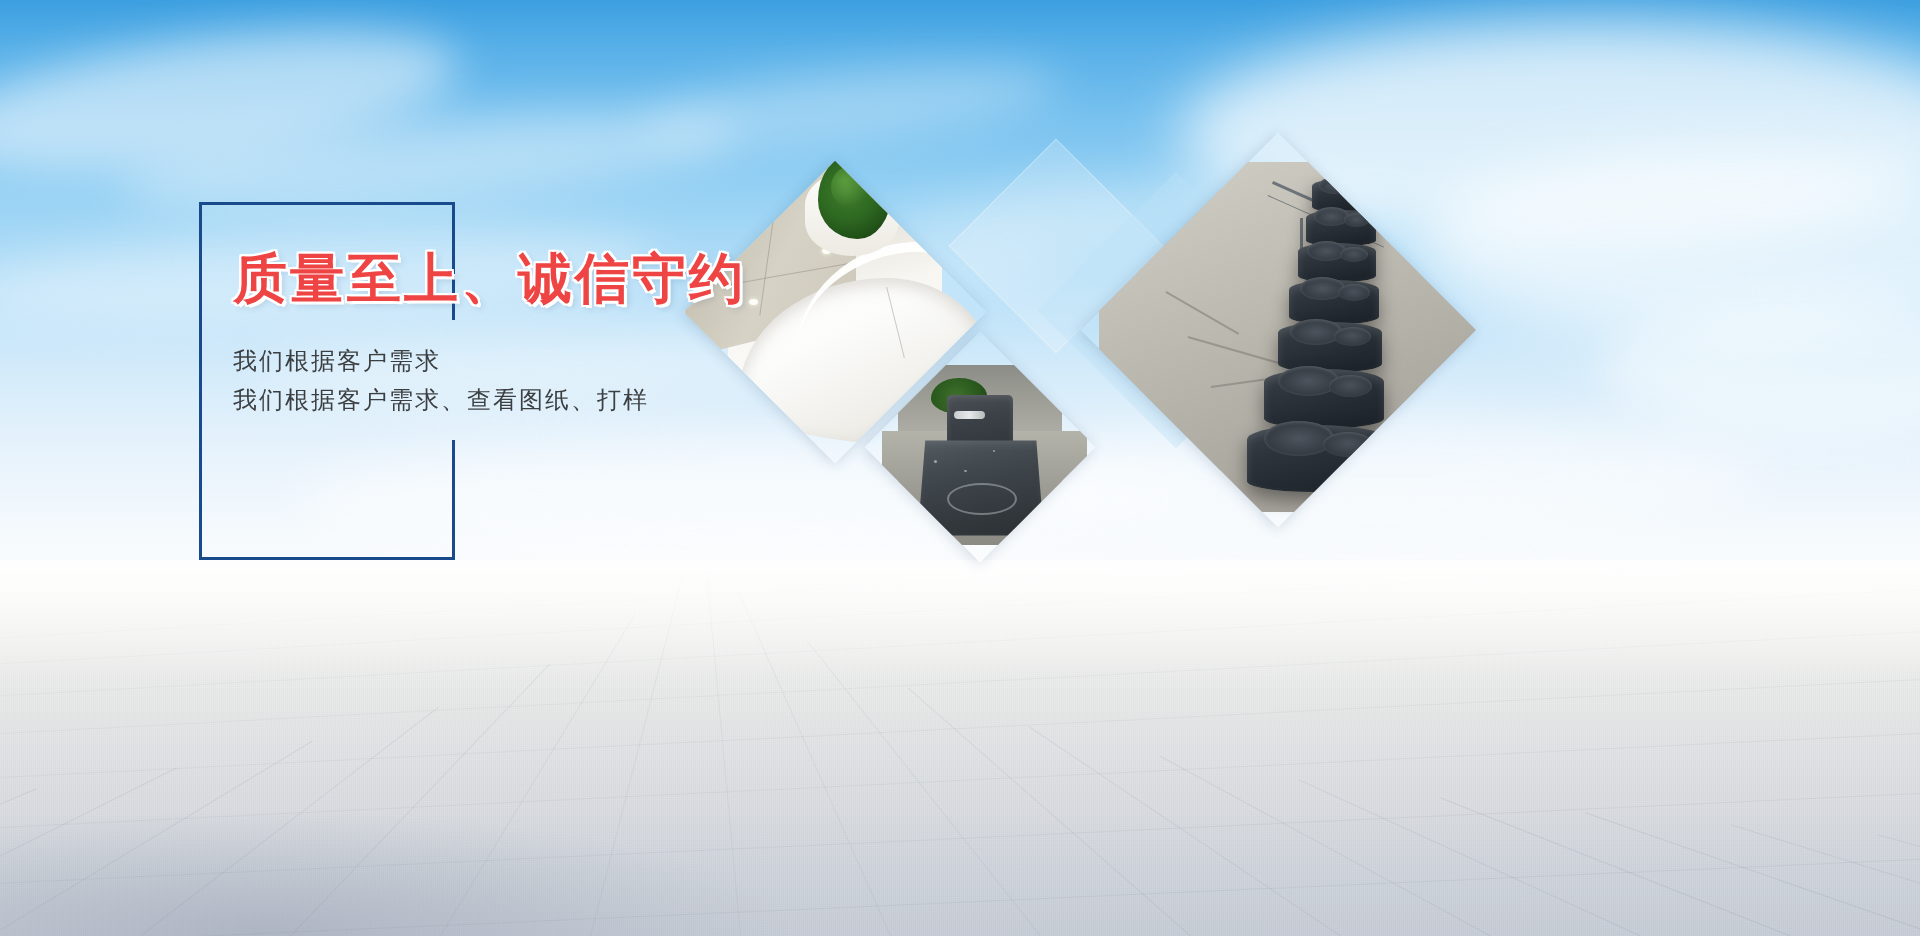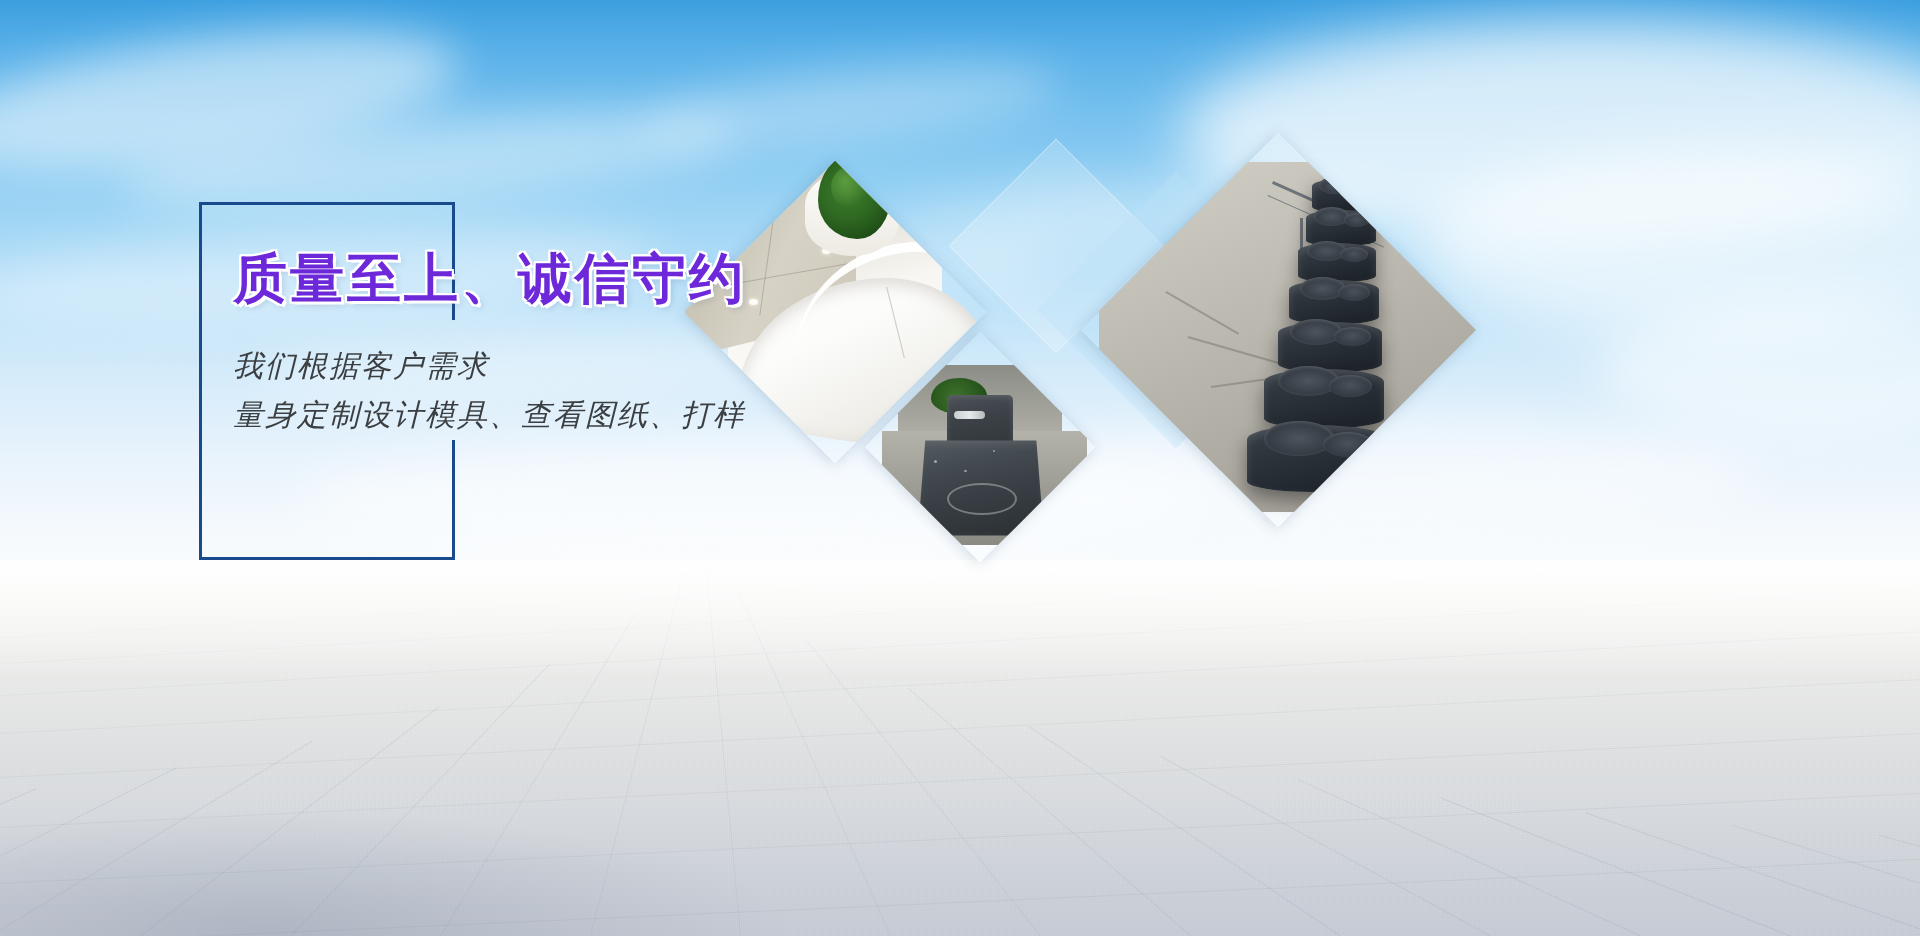--- a/index.html
+++ b/index.html
@@ -206,38 +206,38 @@
     position:absolute;left:199px;top:202px;width:256px;height:358px;
   }
   .fr-left{position:absolute;left:0;top:0;width:3px;height:358px;background:#184a8c;}
   .fr-bottom{position:absolute;left:0;bottom:0;width:256px;height:3px;background:#184a8c;}
   .fr-top{position:absolute;left:0;top:0;width:256px;height:3px;background:#184a8c;}
   .fr-right{position:absolute;right:0;top:0;width:3px;height:118px;background:#184a8c;}
   .fr-right2{position:absolute;right:0;bottom:0;width:3px;height:120px;background:#184a8c;}
 
   #textblock{position:absolute;left:233px;top:248px;width:900px;}
   .hl-red{
-    font-size:54px;font-weight:bold;letter-spacing:3px;color:#6d28d9;
+    font-size:54px;font-weight:bold;letter-spacing:3px;color:#ef4444;
     line-height:1.12;white-space:nowrap;
     text-shadow:
       2px 0 0 #fff, -2px 0 0 #fff, 0 2px 0 #fff, 0 -2px 0 #fff,
       2px 2px 0 #fff, -2px 2px 0 #fff, 2px -2px 0 #fff, -2px -2px 0 #fff,
       3px 3px 0 #fff, 4px 4px 6px rgba(60,90,130,.22);
   }
   .hl-blue{
     font-size:62px;font-weight:bold;letter-spacing:4px;color:#1b4f99;
     line-height:1.18;margin-top:14px;white-space:nowrap;
     text-shadow:
       2px 0 0 #fff, -2px 0 0 #fff, 0 2px 0 #fff, 0 -2px 0 #fff,
       2px 2px 0 #fff, -2px 2px 0 #fff, 2px -2px 0 #fff, -2px -2px 0 #fff,
       3px 3px 0 #fff, 5px 5px 7px rgba(40,70,120,.22);
   }
   .sub{
-    font-size:30px;color:#3b3f42;letter-spacing:2px;
-    line-height:1.62;white-space:nowrap;font-style:italic;
+    font-size:24px;color:#3b3f42;letter-spacing:2px;
+    line-height:1.62;white-space:nowrap;
   }
   #sublines{margin-top:34px;}
 </style>
 </head>
 <body>
 
 <div id="banner">
 
   <div class="sky">
     <div class="cloud c1"></div>
@@ -349,17 +349,17 @@
     <div class="fr-top"></div>
     <div class="fr-bottom"></div>
     <div class="fr-right"></div>
     <div class="fr-right2"></div>
   </div>
 
   <div id="textblock">
     <div class="hl-red">质量至上、诚信守约</div>
     <div id="sublines">
       <div class="sub">我们根据客户需求</div>
-      <div class="sub">量身定制设计模具、查看图纸、打样</div>
+      <div class="sub">我们根据客户需求、查看图纸、打样</div>
     </div>
   </div>
 
 </div>
 
 </body></html>

